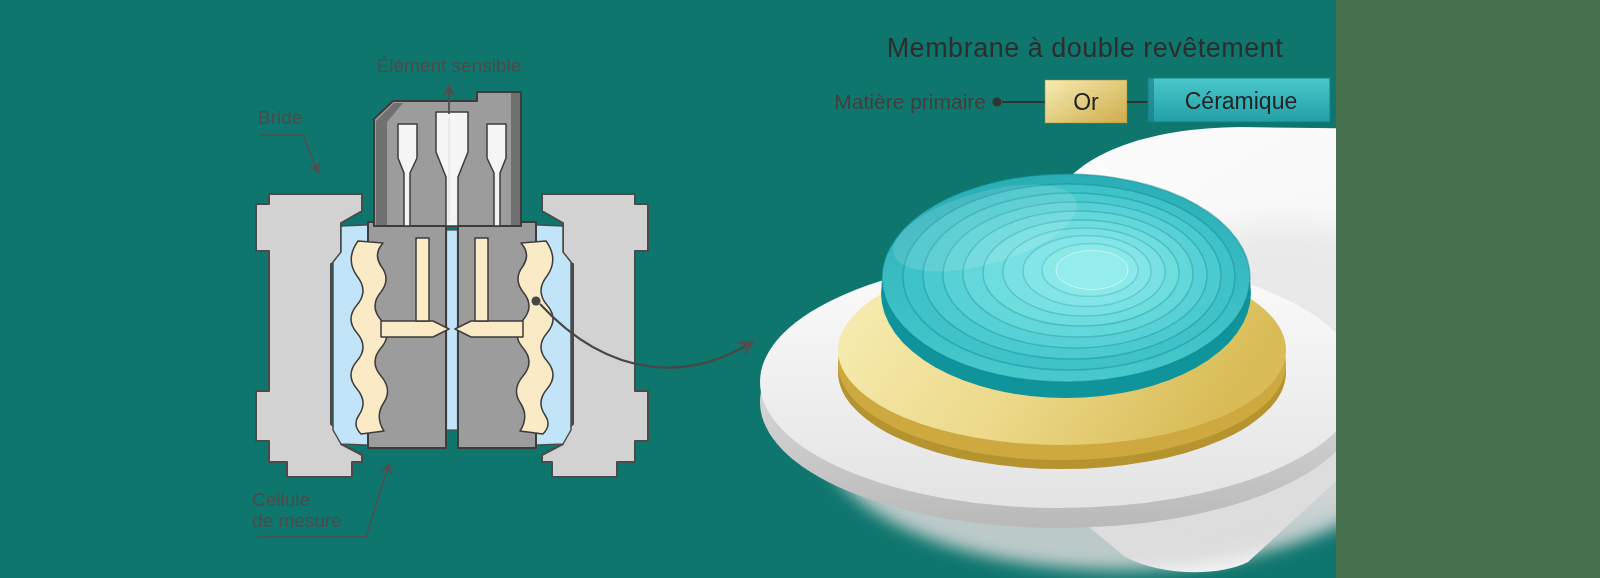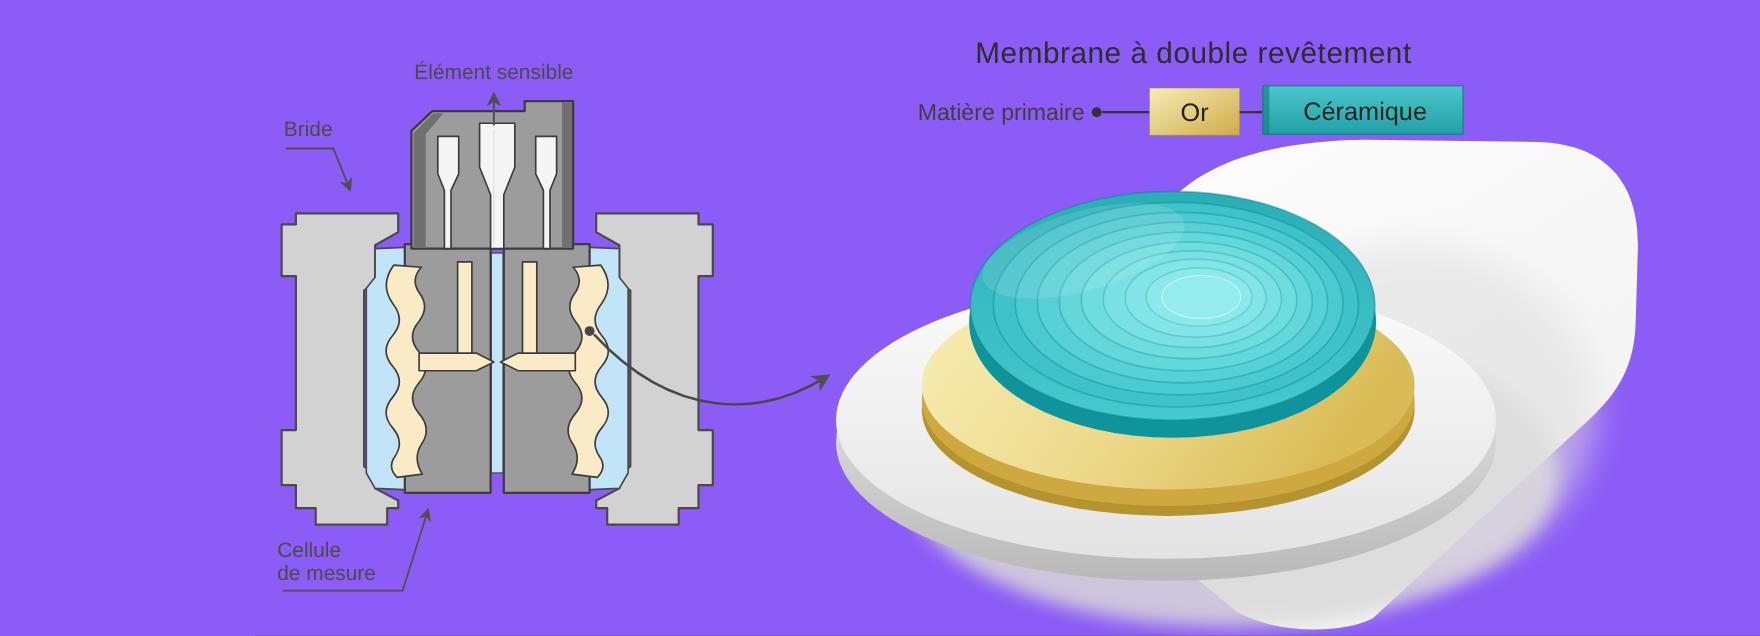--- a/index.html
+++ b/index.html
@@ -1,16 +1,16 @@
 <!DOCTYPE html>
 <html><head>
 <meta charset="utf-8">
 <style>
   html,body{margin:0;padding:0;background:#47704E;}
-  .stage{position:relative;width:1600px;height:578px;overflow:hidden;background:#8b5cf6;
+  .stage{position:relative;width:1336px;height:578px;overflow:hidden;background:#0f766e;
          font-family:"Liberation Sans", sans-serif;}
   svg{display:block;}
   text{font-family:"Liberation Sans", sans-serif;}
   .lbl{fill:#4b4b4b;font-size:19px;}
   .title{fill:#2d2d2d;font-size:27px;font-weight:500;letter-spacing:.5px;}
   .legendlbl{fill:#3f3f3f;font-size:21px;}
   .boxlbl{fill:#232323;font-size:23px;}
 </style>
 </head>
 <body>

